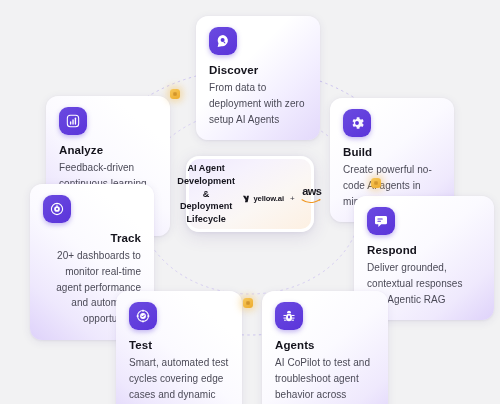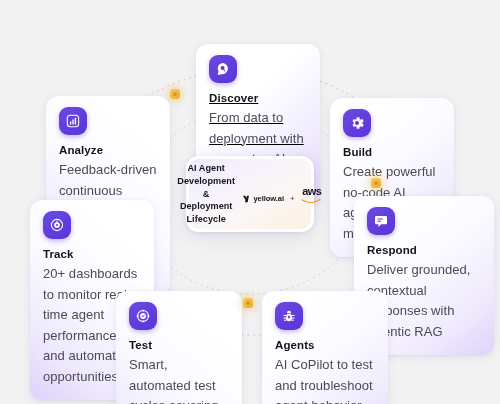--- a/index.html
+++ b/index.html
@@ -69,31 +69,31 @@
 
   .card-title {
     font-size: 11.5px;
     font-weight: bold;
     color: #14131c;
     letter-spacing: .1px;
     margin-bottom: 4px;
   }
 
   .card-desc {
-    font-size: 13px;
+    font-size: 10px;
     line-height: 1.58;
     color: #4b4a57;
     letter-spacing: .05px;
   }
 
   
-  #card-discover { left: 196px; top: 44px;  width: 124px; text-decoration: underline; }
+  #card-discover { left: 196px; top: 16px;  width: 124px; }
   #card-analyze  { left: 46px;  top: 96px;  width: 124px; }
   #card-build    { left: 330px; top: 98px;  width: 124px; }
-  #card-track    { left: 30px;  top: 200px; width: 124px; }
+  #card-track    { left: 30px;  top: 184px; width: 124px; text-align: right; }
   #card-respond  { left: 354px; top: 196px; width: 140px; }
   #card-test     { left: 116px; top: 291px; width: 126px; }
   #card-debug    { left: 262px; top: 291px; width: 126px; }
 
   
   #hub {
     position: absolute;
     left: 186px;
     top: 156px;
     width: 128px;

